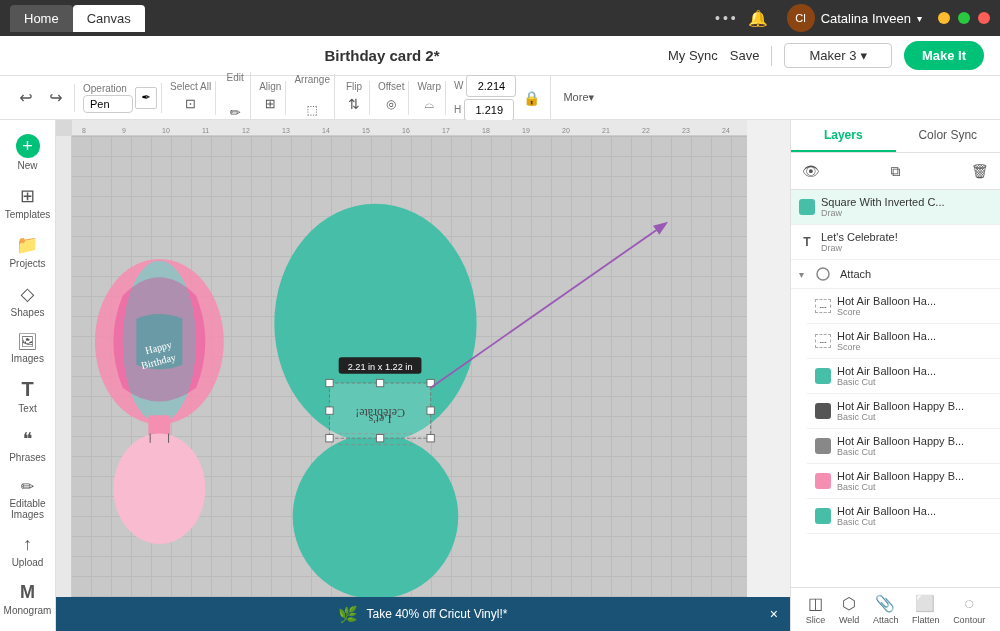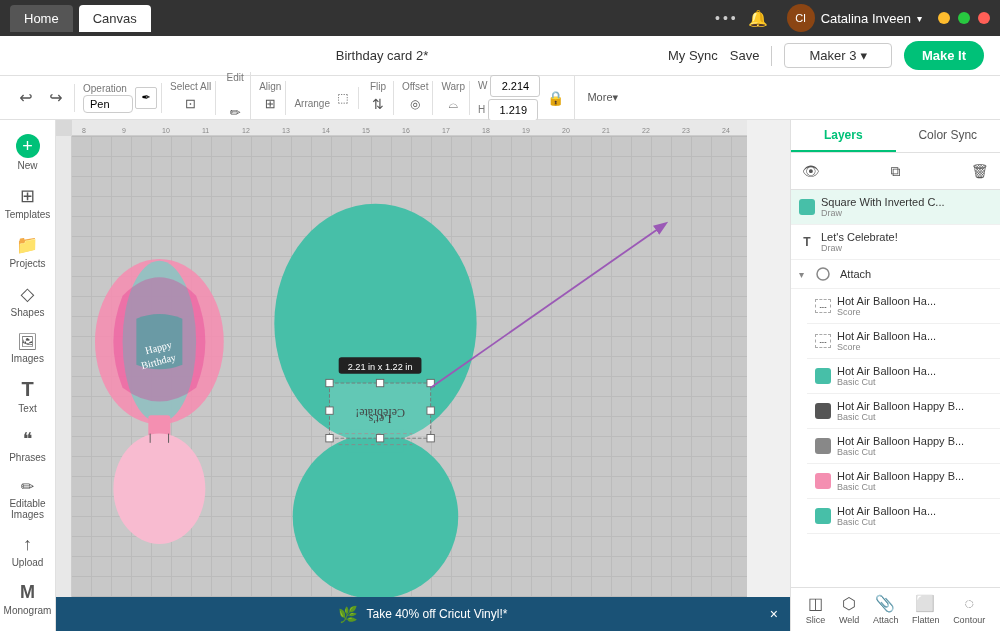--- a/index.html
+++ b/index.html
@@ -4,39 +4,39 @@
   <style>
     * { box-sizing: border-box; margin: 0; padding: 0; }
     body { font-family: 'Segoe UI', Arial, sans-serif; background: #f0f0f0; width: 1000px; height: 631px; overflow: hidden; font-size: 12px; }
 
     
     #titlebar {
       display: flex; align-items: center;
       background: #333; height: 36px; padding: 0 10px;
       color: #fff;
     }
-    #titlebar .left { display: flex; gap: 6px; align-items: center; }
+    #titlebar .left { display: flex; align-items: center; }
     .tab { padding: 6px 14px; border-radius: 4px 4px 0 0; cursor: pointer; font-size: 13px; }
     .tab.home { background: #555; color: #fff; }
     .tab.canvas { background: #fff; color: #333; }
     .user-area { display: flex; align-items: center; gap: 6px; color: #fff; font-size: 13px; margin-left: 10px; }
     .avatar { width: 28px; height: 28px; border-radius: 50%; background: #8B4513; display: flex; align-items: center; justify-content: center; color: #fff; font-size: 11px; }
     .window-controls { display: flex; gap: 8px; margin-left: 16px; }
     .wc { width: 12px; height: 12px; border-radius: 50%; }
     .wc.close { background: #ff5f57; }
     .wc.min { background: #febc2e; }
     .wc.max { background: #28c840; }
 
     
     #actionbar {
       display: flex; align-items: center; justify-content: space-between;
       background: #fff; height: 40px; padding: 0 16px;
       border-bottom: 1px solid #e0e0e0;
     }
-    #actionbar .title { font-size: 13px; font-weight: 400; color: #333; }
+    #actionbar .title { font-size: 15px; font-weight: 700; color: #333; }
     #actionbar .right { display: flex; gap: 12px; align-items: center; }
     .mystuff-btn { font-size: 13px; color: #333; cursor: pointer; }
     .save-btn { font-size: 13px; color: #333; cursor: pointer; font-weight: 500; }
     .divider-v { width: 1px; height: 20px; background: #ccc; }
     .machine-btn { display: flex; align-items: center; gap: 4px; font-size: 13px; color: #333; cursor: pointer; padding: 4px 24px; border-radius: 4px; border: 1px solid #ccc; }
     .makeit-btn { background: #00c178; color: #fff; padding: 7px 18px; border-radius: 20px; font-size: 13px; font-weight: 600; cursor: pointer; border: none; }
 
     
     #toolbar {
       display: flex; align-items: center;
@@ -183,21 +183,21 @@
       <div class="tb-btn" style="width:22px;height:22px;font-size:13px">✏</div>
     </div>
   </div>
   <div class="toolbar-group">
     <div style="display:flex;flex-direction:column;align-items:center;gap:1px">
       <span class="tb-label">Align</span>
       <div class="tb-btn" style="width:22px;height:22px;font-size:13px">⊞</div>
     </div>
   </div>
   <div class="toolbar-group">
-    <div style="display:flex;flex-direction:row;align-items:flex-end;gap:2px">
+    <div style="display:flex;flex-direction:column;align-items:center;gap:14px">
       <span class="tb-label">Arrange</span>
       <div class="tb-btn" style="width:22px;height:22px;font-size:12px">⬚</div>
     </div>
   </div>
   <div class="toolbar-group">
     <div style="display:flex;flex-direction:column;align-items:center;gap:1px">
       <span class="tb-label">Flip</span>
       <div class="tb-btn" style="width:22px;height:22px;font-size:14px">⇅</div>
     </div>
   </div>

